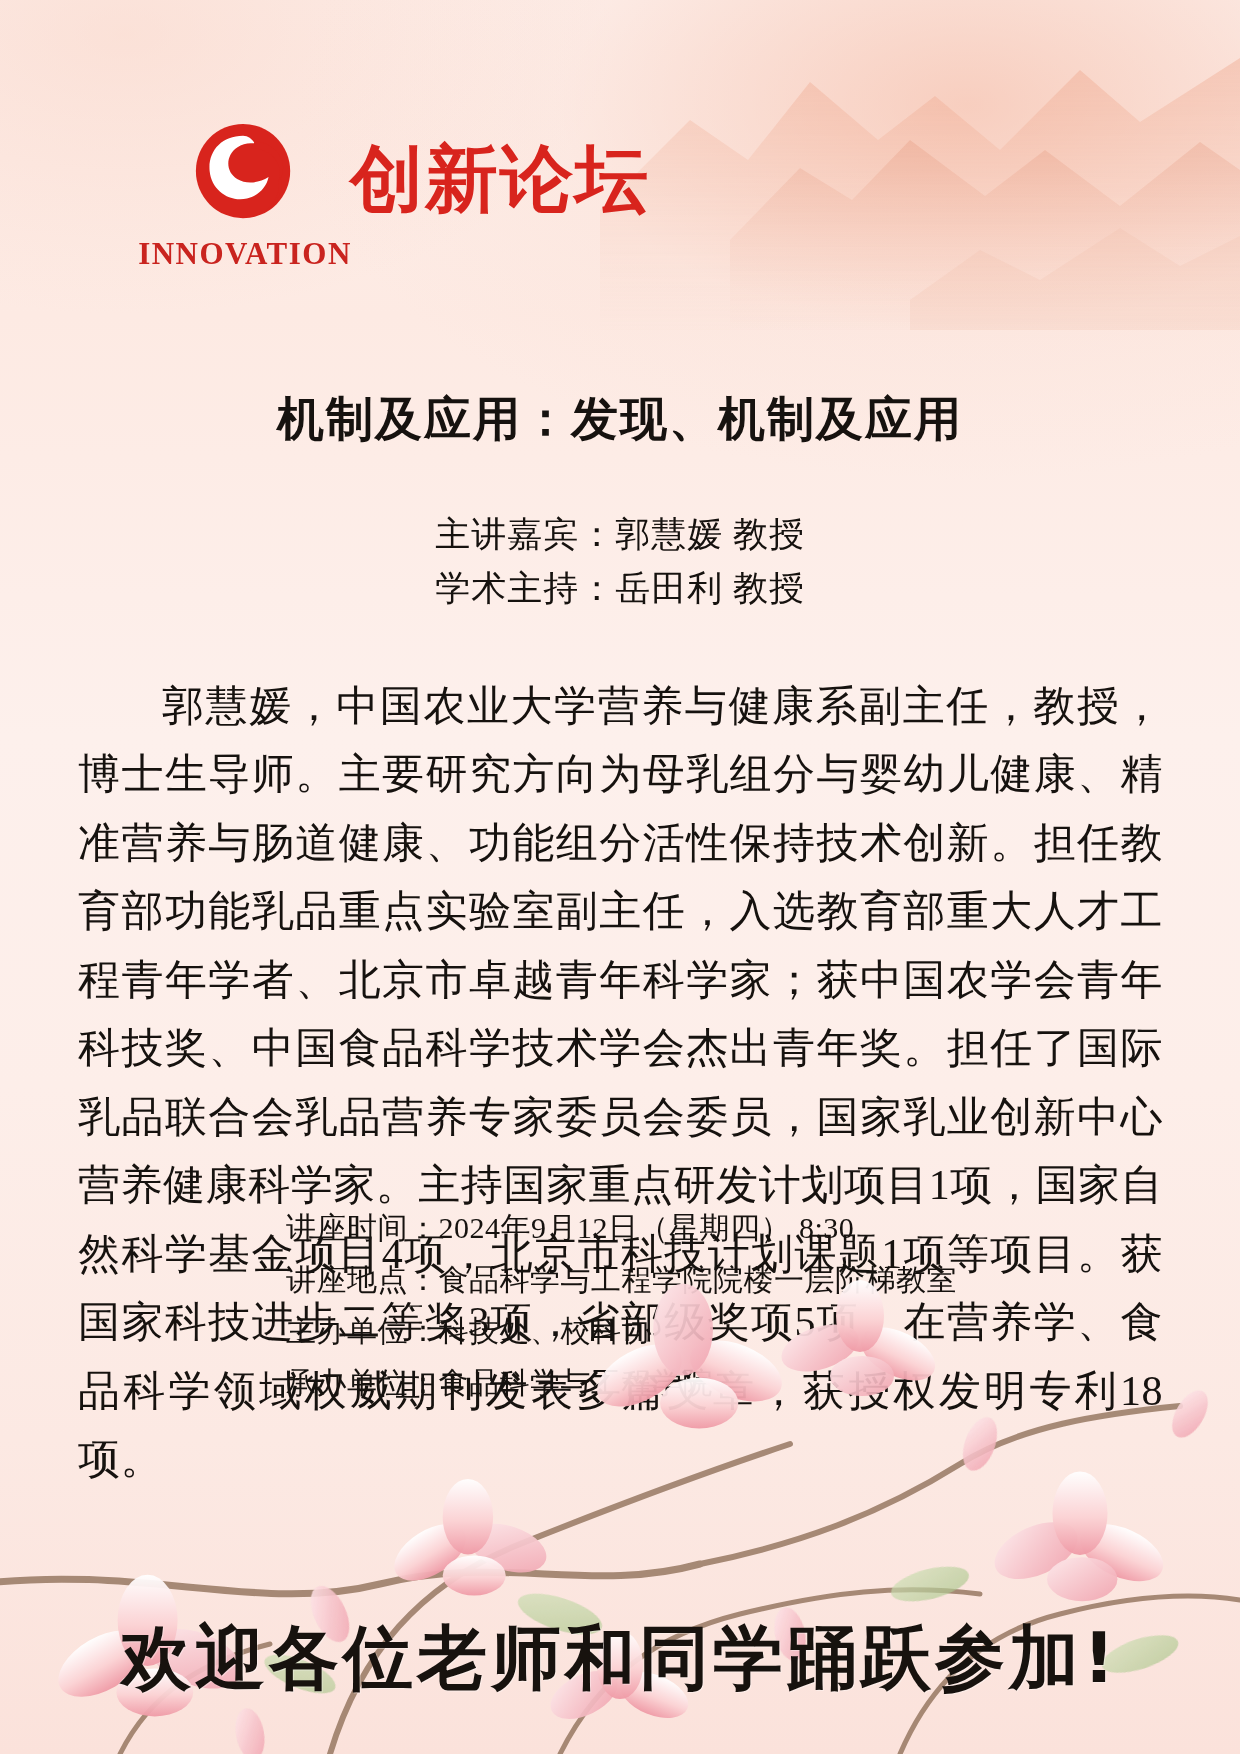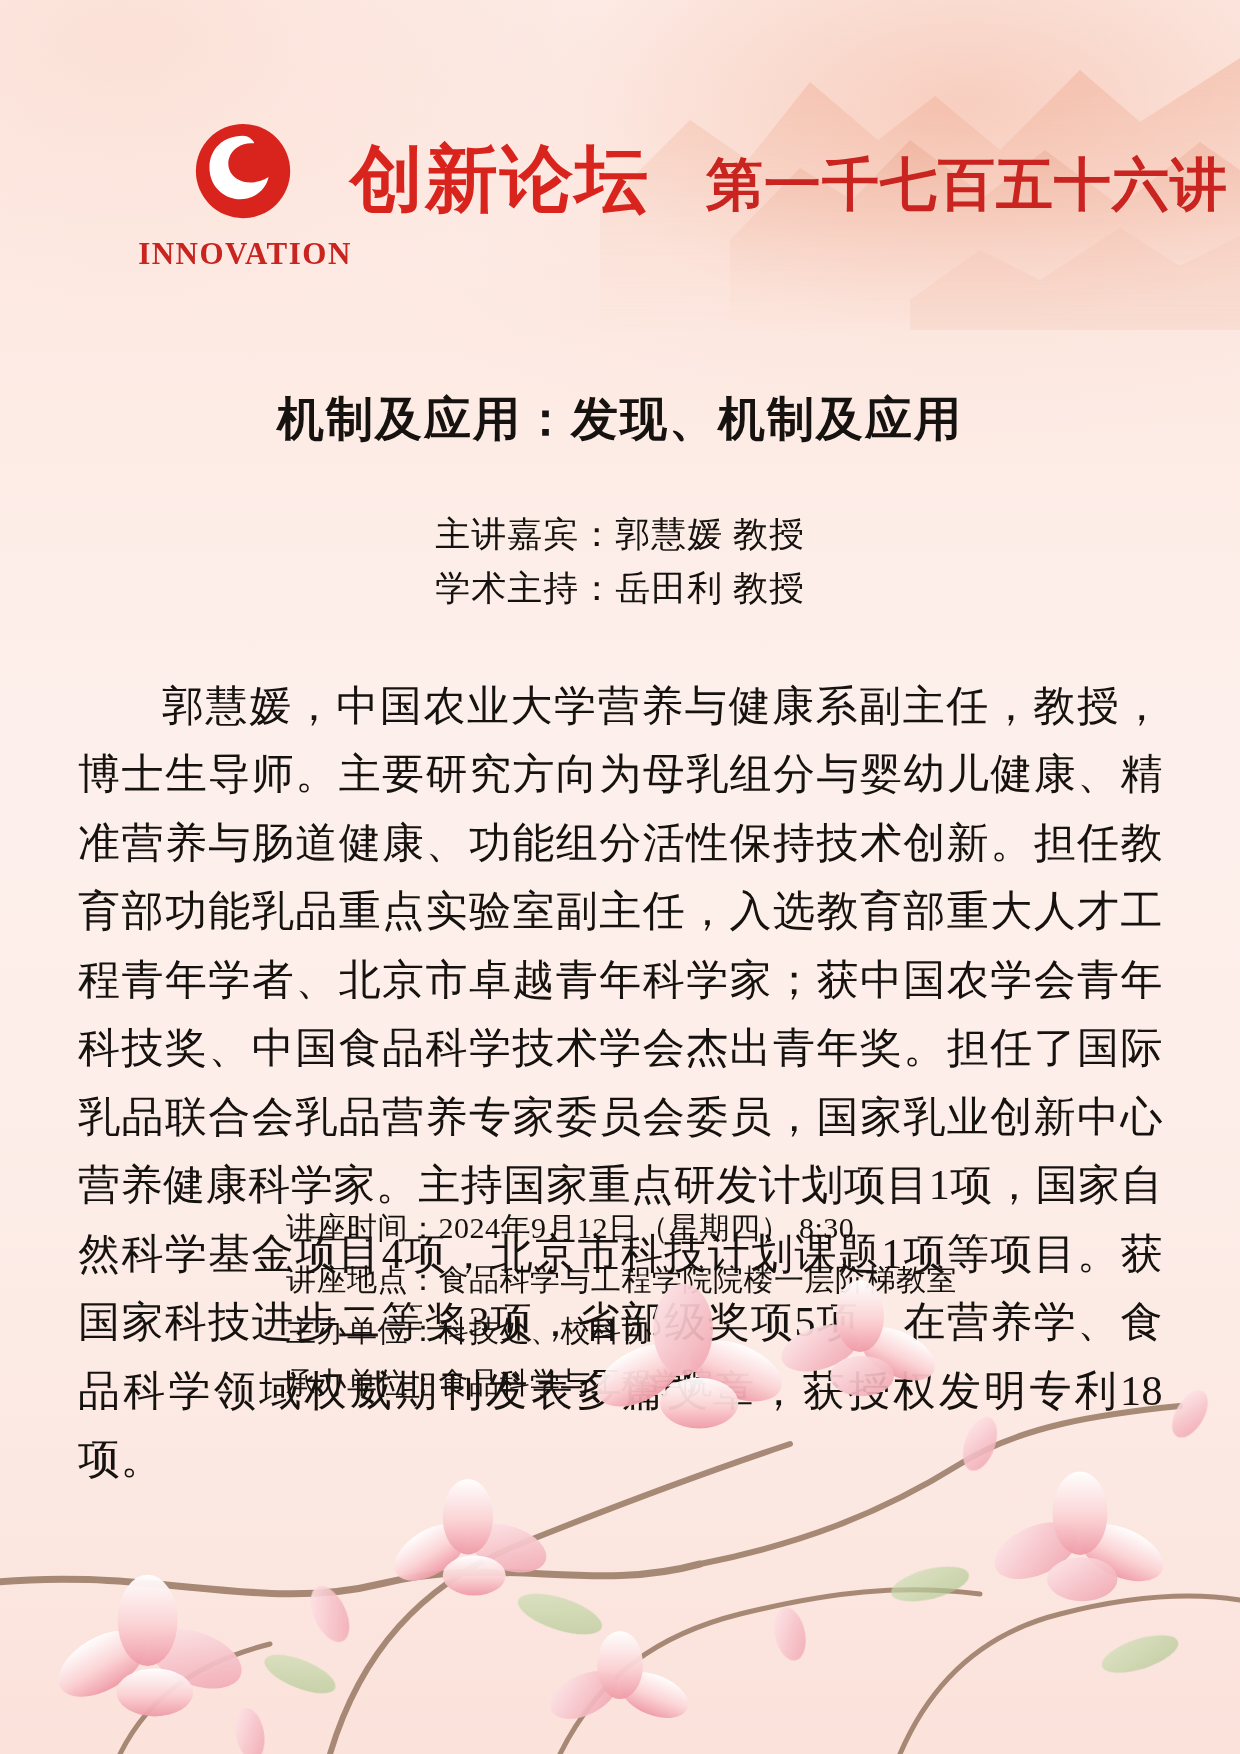--- a/index.html
+++ b/index.html
@@ -183,21 +183,20 @@
       <svg class="logo-mark" viewBox="0 0 120 114">
         <circle cx="58" cy="54" r="48" fill="#d8241d"></circle>
         <path d="M58 18 C36 18 22 34 24 54 C26 74 44 86 62 82 C74 79 82 70 84 60 C74 66 62 68 52 62 C40 55 40 38 52 30 C58 26 64 25 70 26 C67 21 63 18 58 18 Z" fill="#ffffff"></path>
         <path d="M70 24 C82 24 94 32 98 44 C100 52 98 60 94 66 C98 54 94 42 84 36 C78 32 72 30 66 31 Z" fill="#d8241d"></path>
         <path d="M96 60 C100 72 94 86 82 94 C92 84 96 74 94 64 Z" fill="#d8241d"></path>
       </svg>
       <div class="logo-en">INNOVATION</div>
     </div>
     <div class="title-wrap">
       <div class="brand-cn">创新论坛</div>
-      <div class="lecture-no">第一千七百五十六讲</div>
     </div>
   </div>
 
   <div class="talk-title">机制及应用：发现、机制及应用</div>
 
   <div class="people">
     <div>主讲嘉宾：郭慧媛 教授</div>
     <div>学术主持：岳田利 教授</div>
   </div>
 
@@ -289,14 +288,15 @@
 
       <g fill="url(#leafg)" opacity="0.85">
         <ellipse cx="560" cy="500" rx="44" ry="16" transform="rotate(18 560 500)"></ellipse>
         <ellipse cx="930" cy="470" rx="40" ry="15" transform="rotate(-14 930 470)"></ellipse>
         <ellipse cx="300" cy="560" rx="38" ry="14" transform="rotate(22 300 560)"></ellipse>
         <ellipse cx="1140" cy="540" rx="40" ry="15" transform="rotate(-18 1140 540)"></ellipse>
       </g>
     </g>
   </svg>
 
+  <div class="slogan">欢迎各位老师和同学踊跃参加!</div>
 
 </div>
 
 </body></html>

